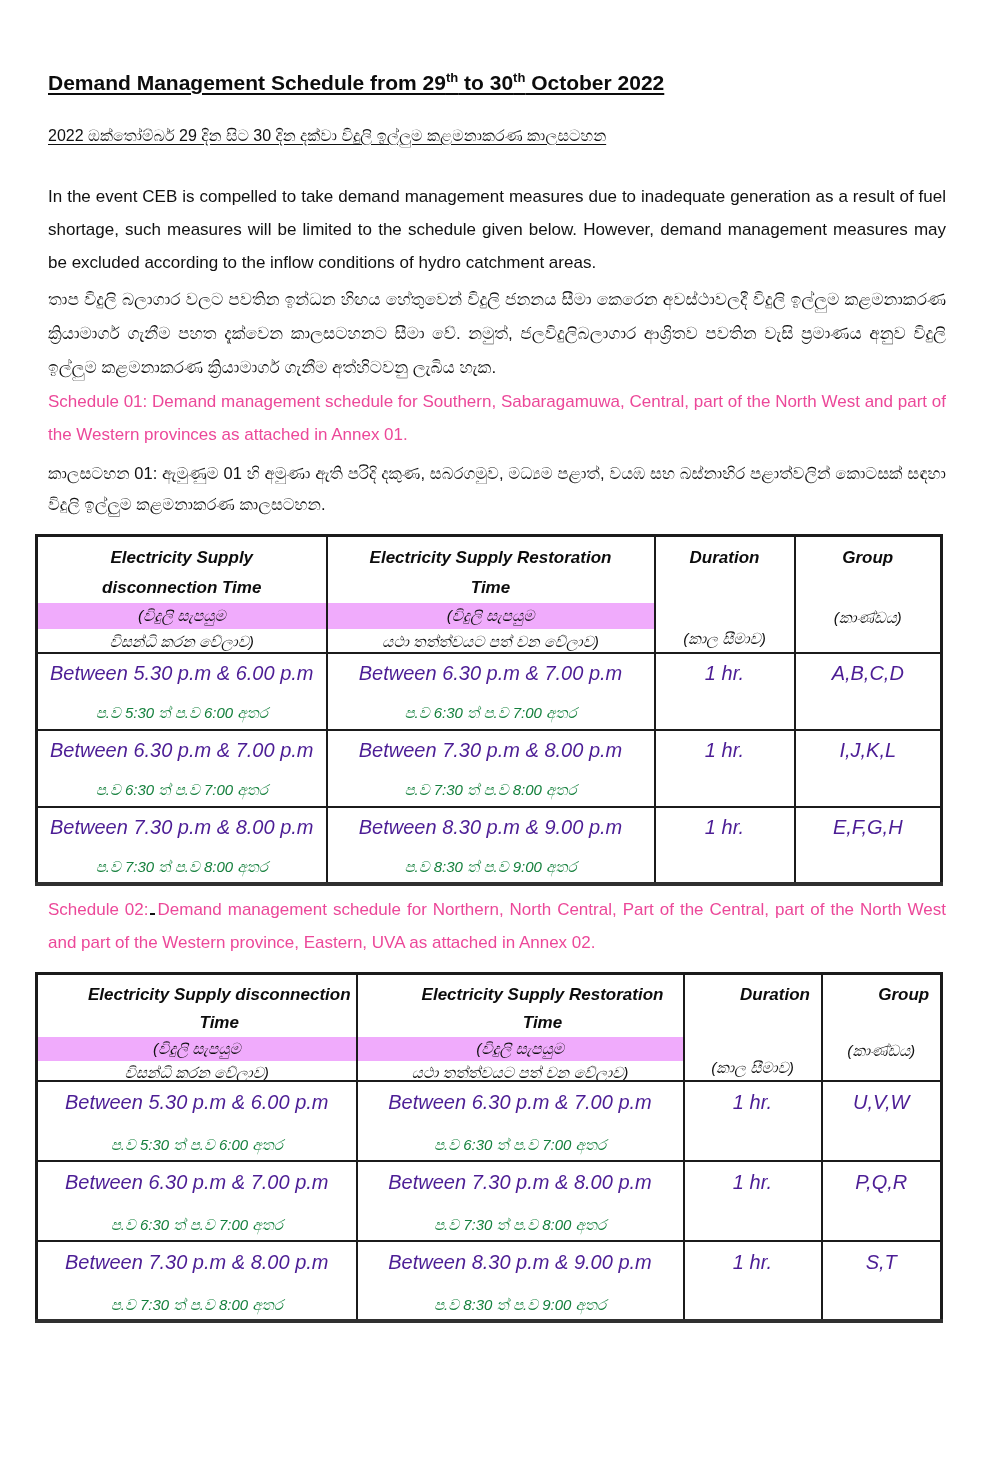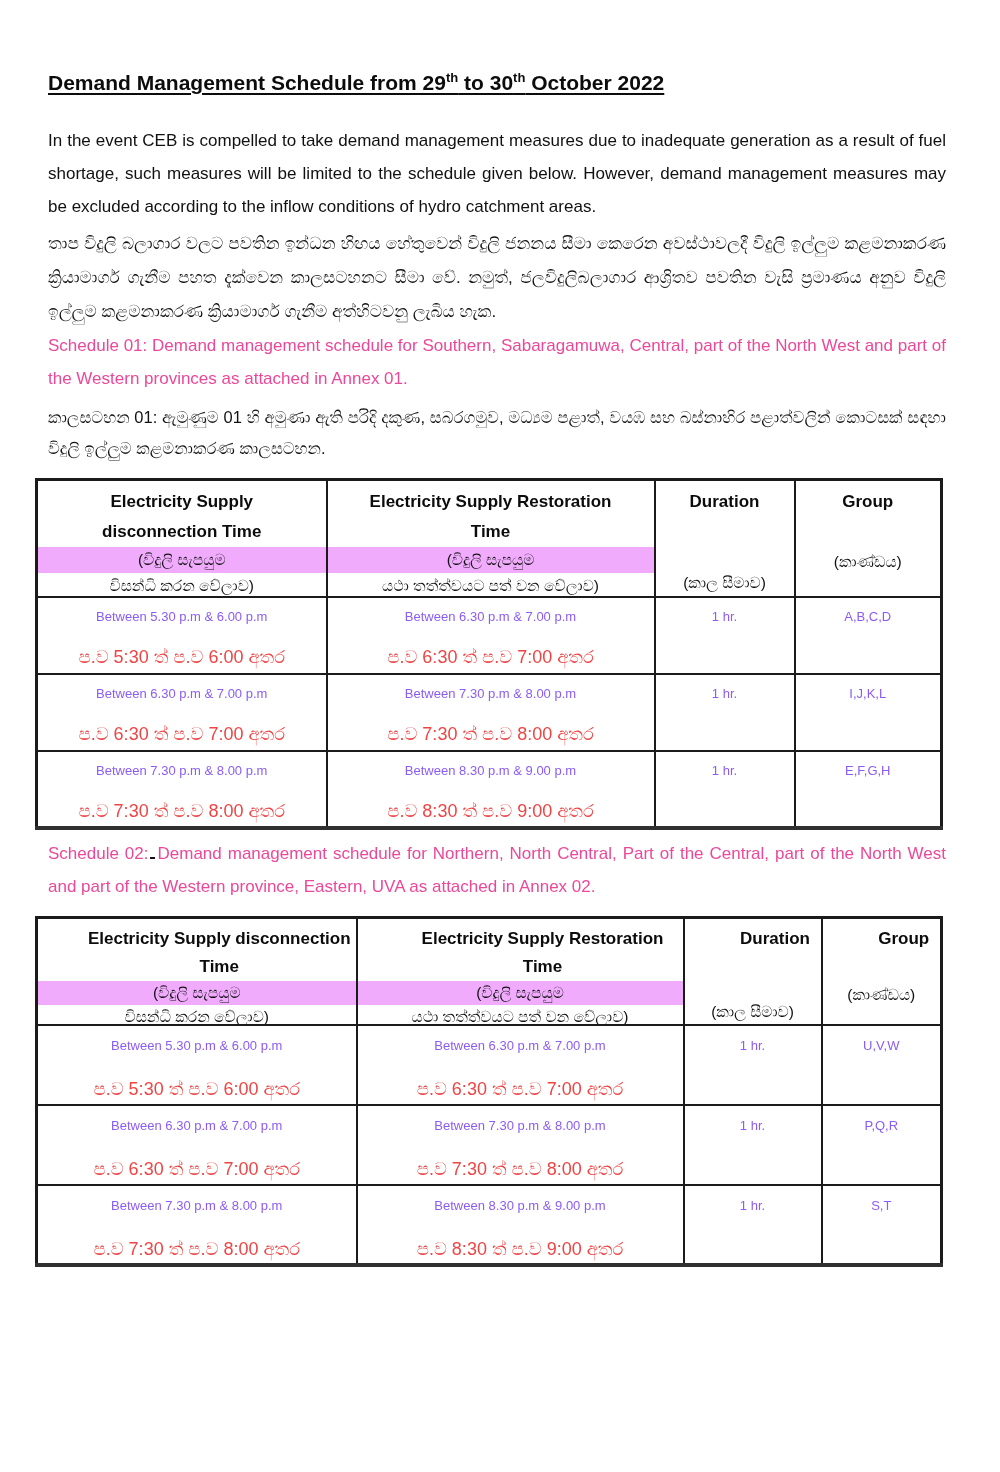--- a/index.html
+++ b/index.html
@@ -84,20 +84,21 @@
     border-bottom: 4px solid #303030;
   }
   table.sched-table.t2 { margin-bottom: 0; }
   .sched-table th, .sched-table td {
     border: 2px solid #1b1b1b;
     padding: 0;
     text-align: center;
     vertical-align: top;
     font-weight: normal;
     overflow: hidden;
+    font-style: italic;
   }
   .hwrap { display: flex; flex-direction: column; padding-top: 6px; }
   .t1 .hwrap { height: 115px; }
   .t2 .hwrap { height: 105px; }
   .hen {
     font-weight: bold;
     font-size: 17px;
     color: #0c0c0c;
   }
   .t1 .hen { line-height: 30px; }
@@ -105,34 +106,35 @@
   .hsi { font-size: 15.5px; color: #111; }
   .t1 .hsi { line-height: 26px; }
   .t2 .hsi { line-height: 24px; }
   .hl { background: #f0abfc; }
   .mt-auto { margin-top: auto; }
   .t1 .group-si { margin-top: 32px; }
   .t2 .group-si { margin-top: 30px; }
 
   .t1 td { height: 77px; }
   .t2 td { height: 80px; }
-  .ren { font-size: 13px; line-height: 24px; color: #8b5cf6; }
+  .ren { font-size: 20px; line-height: 24px; color: #4c1d95; }
   .t1 .ren { margin-top: 7px; }
   .t2 .ren { margin-top: 8px; }
-  .rsi { font-size: 18px; line-height: 22px; color: #ef4444; }
+  .rsi { font-size: 15px; line-height: 22px; color: #15803d; }
   .t1 .rsi { margin-top: 17px; }
   .t2 .rsi { margin-top: 20px; }
 </style>
 </head>
 <body>
 
 <div class="page">
 
   <h1 class="doc-title"><span class="u"><span>Demand Management Schedule from 29</span><sup>th</sup><span> to 30</span><sup>th</sup><span> October 2022</span></span></h1>
 
+  <p class="subtitle-si"><span class="u">2022 ඔක්තෝම්බර් 29 දින සිට 30 දින දක්වා විදුලි ඉල්ලුම කළමනාකරණ කාලසටහන</span></p>
 
   <p class="p-en">In the event CEB is compelled to take demand management measures due to inadequate generation as a result of fuel shortage, such measures will be limited to the schedule given below. However, demand management measures may be excluded according to the inflow conditions of hydro catchment areas.</p>
 
   <p class="p-si">තාප විදුලි බලාගාර වලට පවතින ඉන්ධන හිඟය හේතුවෙන් විදුලි ජනනය සීමා කෙරෙන අවස්ථාවලදී විදුලි ඉල්ලුම කළමනාකරණ ක්‍රියාමාගර් ගැනීම පහත දැක්වෙන කාලසටහනට සීමා වේ. නමුත්, ජලවිදුලිබලාගාර ආශ්‍රිතව පවතින වැසි ප්‍රමාණය අනුව විදුලි ඉල්ලුම කළමනාකරණ ක්‍රියාමාගර් ගැනීම අත්හිටවනු ලැබිය හැක.</p>
 
   <p class="sched-head-en">Schedule 01: Demand management schedule for Southern, Sabaragamuwa, Central, part of the North West and part of the Western provinces as attached in Annex 01.</p>
 
   <p class="sched-head-si">කාලසටහන 01: ඇමුණුම 01 හි අමුණා ඇති පරිදි දකුණ, සබරගමුව, මධ්‍යම පළාත්, වයඹ සහ බස්නාහිර පළාත්වලින් කොටසක් සඳහා විදුලි ඉල්ලුම කළමනාකරණ කාලසටහන.</p>
 
   <table class="sched-table t1">

